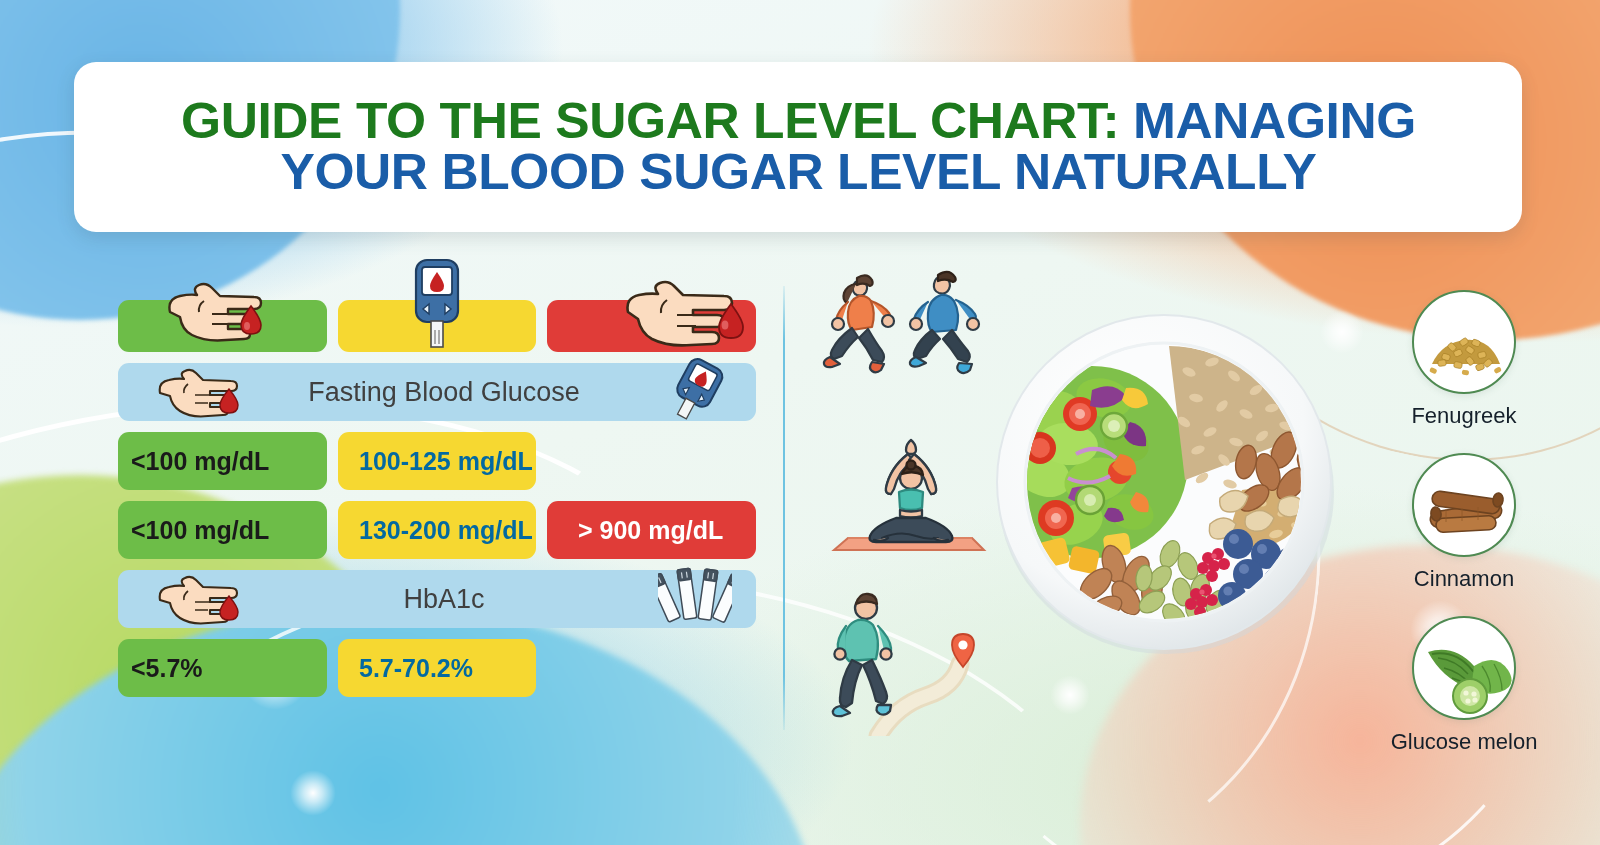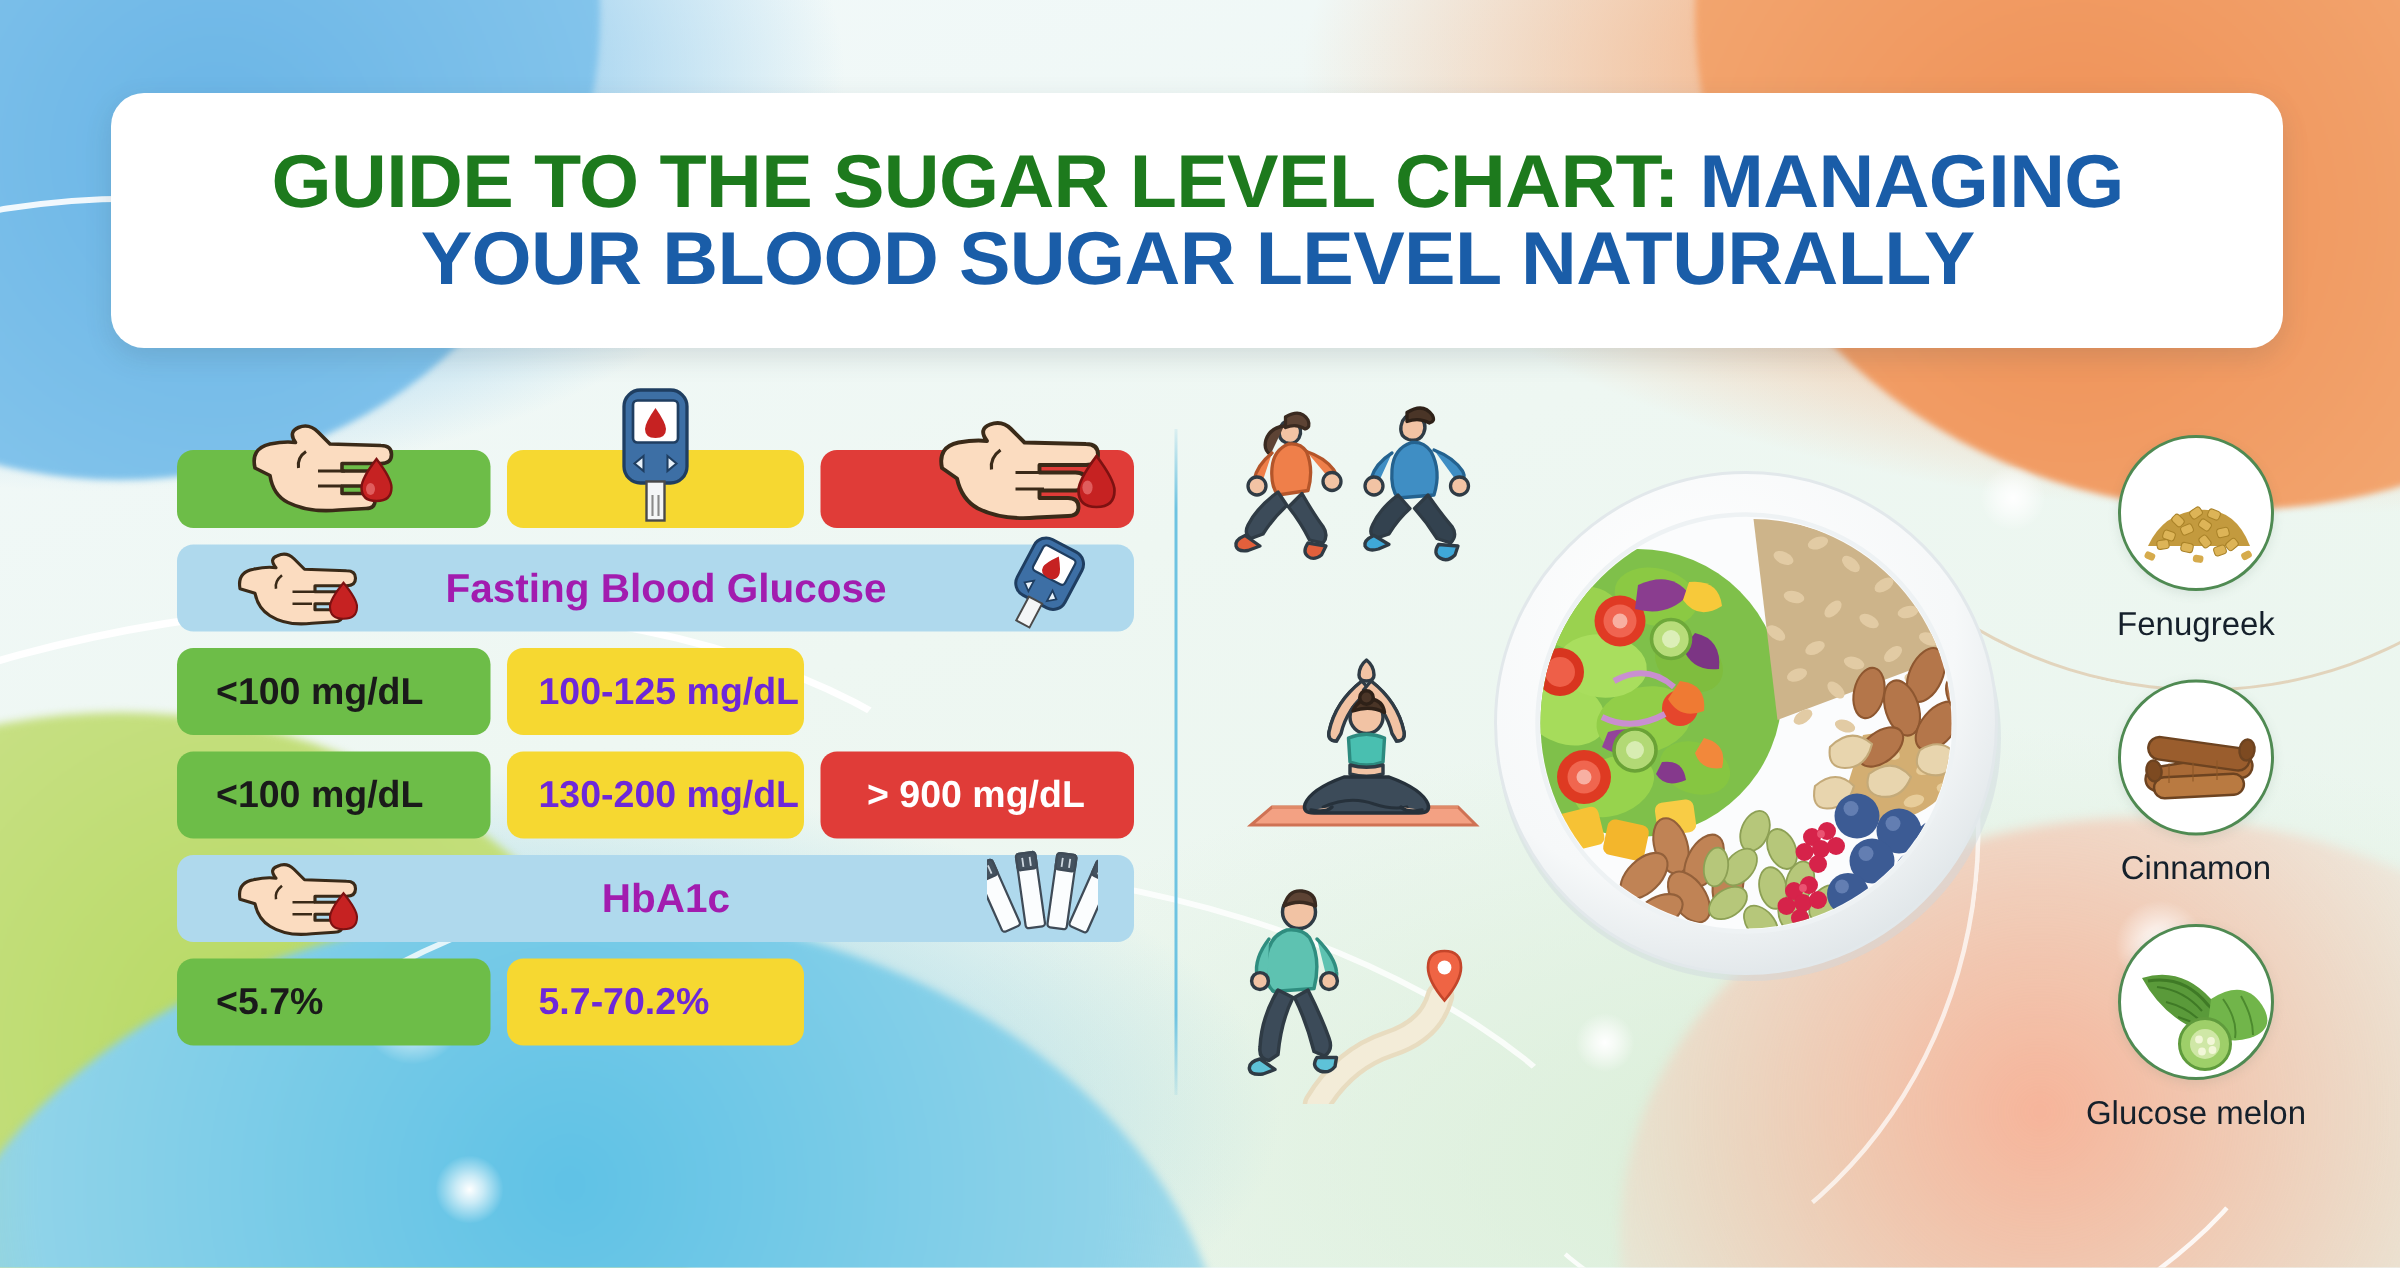--- a/index.html
+++ b/index.html
@@ -89,30 +89,30 @@
   #chart-table {
     position:absolute; left:118px; top:300px; width:638px; z-index:4;
   }
   .row { display:flex; gap:11px; margin-bottom:11px; position:relative; }
   .cell {
     border-radius:11px; height:58px;
     display:flex; align-items:center;
     font-size:25px; font-weight:bold;
     position:relative;
   }
-  .c-green  { background:#6dbd48; color:#1a1a1a; width:209px; padding-left:26px; }
-  .c-yellow { background:#f6d831; color:#6d28d9; width:198px; padding-left:21px; }
+  .c-green  { background:#6dbd48; color:#1a1a1a; width:209px; padding-left:13px; }
+  .c-yellow { background:#f6d831; color:#0369a1; width:198px; padding-left:21px; }
   .c-red    { background:#e03c38; color:#ffffff; width:209px; padding-left:31px; }
   .row-icons .cell { height:52px; }
   .header-row {
     background:#afd9ed; border-radius:11px; height:58px;
     display:flex; align-items:center; justify-content:center;
     position:relative; margin-bottom:11px;
   }
-  .header-label { font-size:27px; font-weight:bold; color:#a21caf;margin-left:14px; }
+  .header-label { font-size:27px; font-weight:normal; color:#404040;margin-left:14px; }
 
   .ic { position:absolute; }
   .ic-hand-l { left:36px; top:50%; transform:translateY(-50%); }
   .ic-hand-tl{ left:44px; top:-26px; }
   .ic-meter-r{ right:28px; top:50%; transform:translateY(-50%); }
   .ic-strips { right:24px; top:50%; transform:translateY(-50%); }
   .ic-top-c  { left:50%; top:-44px; transform:translateX(-50%); }
   .ic-top-r  { right:10px; top:-30px; }
 
   

